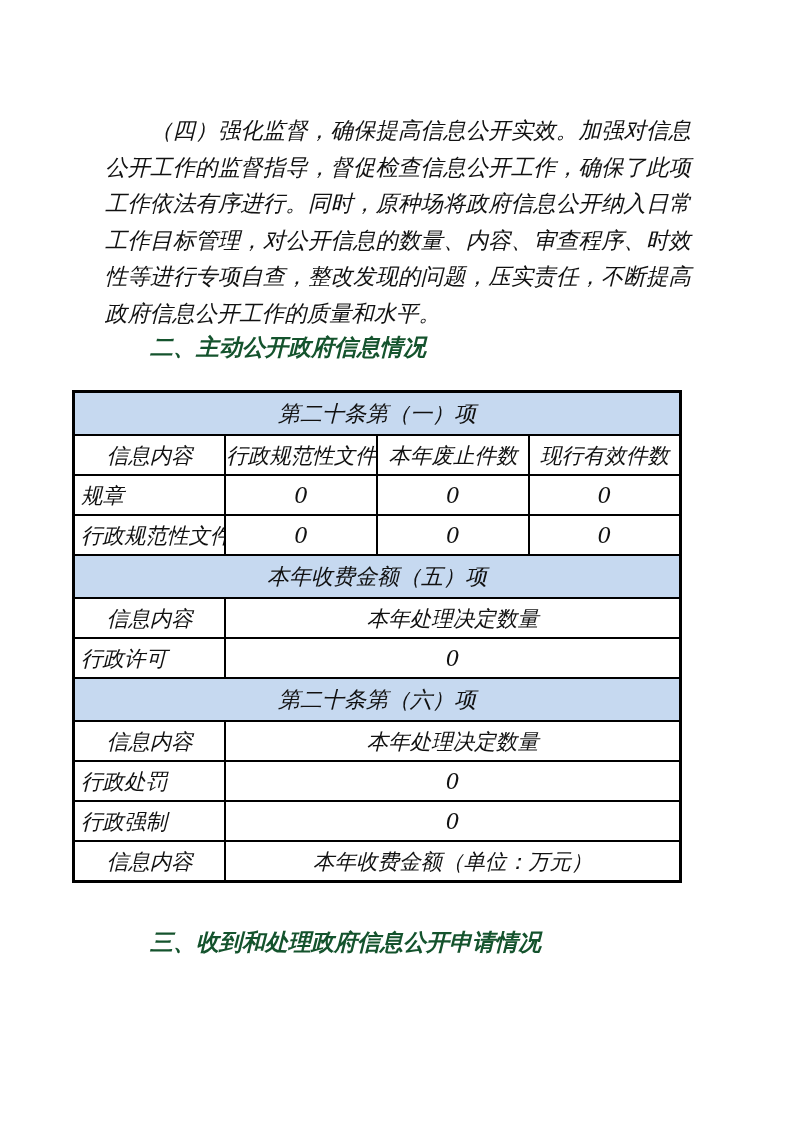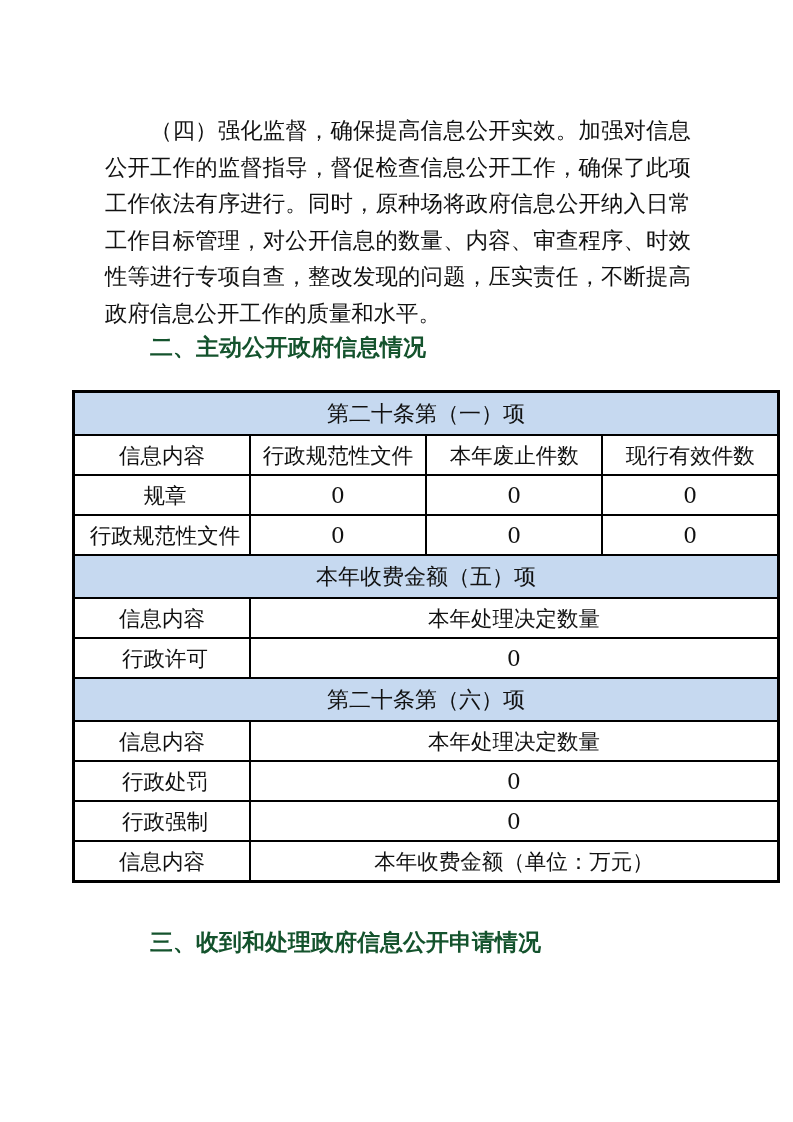--- a/index.html
+++ b/index.html
@@ -13,20 +13,21 @@
     font-family: "DejaVu Serif", "Liberation Serif", serif;
     color: #000000;
     position: relative;
   }
   .page {
     position: relative;
     width: 793px;
     height: 1122px;
     overflow: hidden;
     background: #ffffff;
+    font-style: italic;
   }
   .para {
     margin: 112px 0 0 105px;
     width: 586px;
     font-size: 22.4px;
     line-height: 36.5px;
     text-align: justify;
     text-indent: 45px;
     color: #111111;
   }
@@ -40,21 +41,21 @@
   }
   .heading.bottom {
     margin-top: 41px;
   }
   .table-wrap {
     margin: 24px 0 0 72px;
     width: 650px;
   }
   table.report {
     border-collapse: collapse;
-    width: 708px;
+    width: 610px;
     table-layout: fixed;
     border: 3px solid #000000;
   }
   table.report col { width: 25%; }
   table.report td {
     border: 2px solid #000000;
     font-size: 21.5px;
     text-align: center;
     vertical-align: middle;
     padding: 0;
@@ -62,21 +63,21 @@
     color: #111111;
     overflow: hidden;
     white-space: nowrap;
   }
   table.report tr.band td {
     background: var(--band-color, #C6D9F0);
     height: 41px;
     font-size: 22px;
   }
   table.report td.label {
-    text-align: center;
+    text-align: left;
     padding-left: 6px;
   }
 </style>
 </head>
 <body>
 
 <div class="page">
 
   <p class="para">（四）强化监督，确保提高信息公开实效。加强对信息公开工作的监督指导，督促检查信息公开工作，确保了此项工作依法有序进行。同时，原种场将政府信息公开纳入日常工作目标管理，对公开信息的数量、内容、审查程序、时效性等进行专项自查，整改发现的问题，压实责任，不断提高政府信息公开工作的质量和水平。</p>
 

